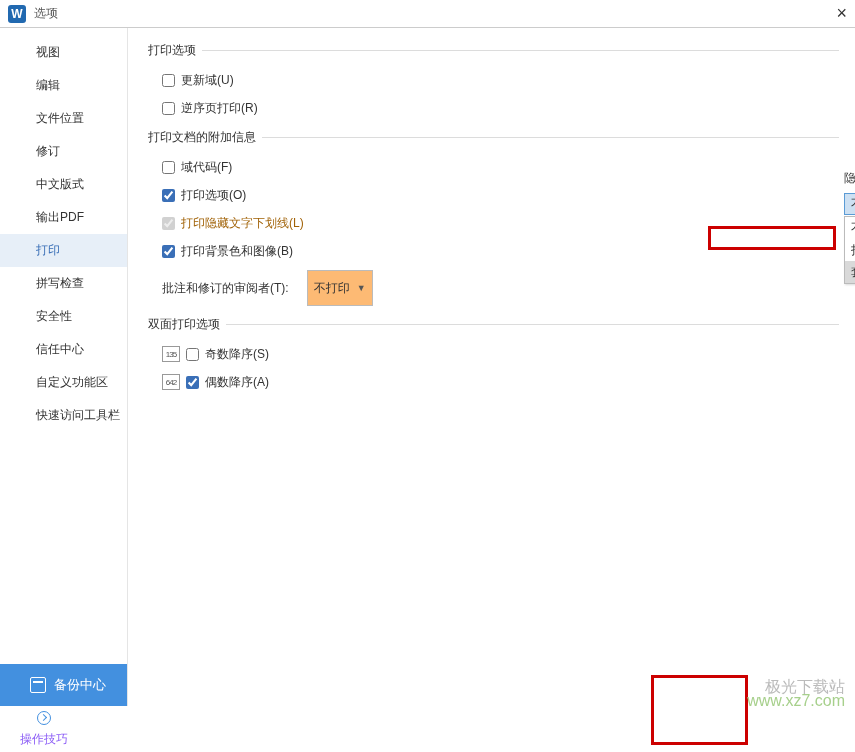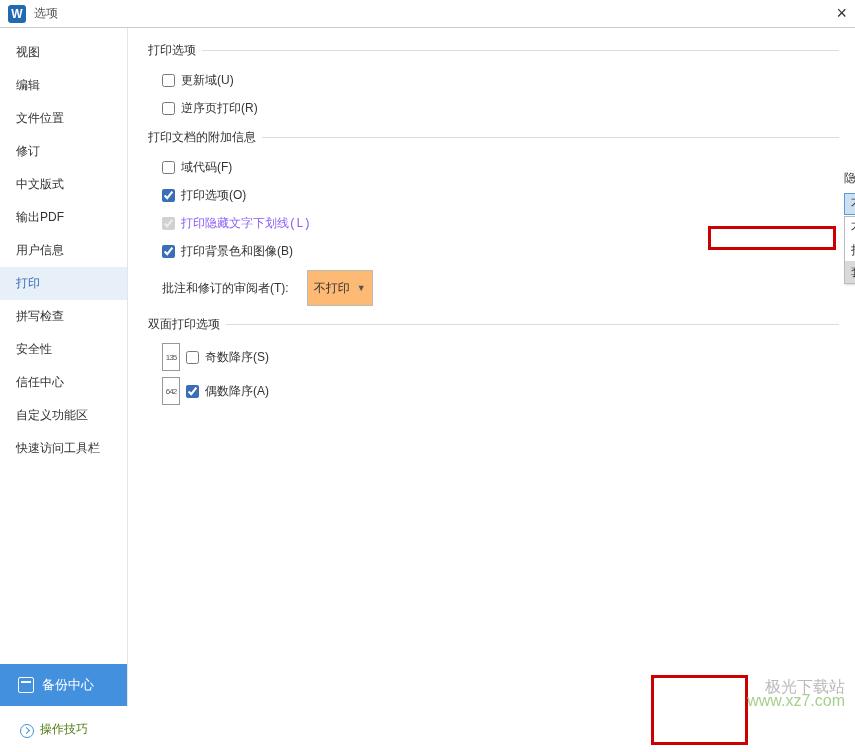--- a/index.html
+++ b/index.html
@@ -4,52 +4,52 @@
 <style>
 * { box-sizing: border-box; margin: 0; padding: 0; font-family: "Microsoft YaHei", SimSun, sans-serif; }
 body { background: #fff; width: 855px; height: 752px; overflow: hidden; position: relative; }
 
 .titlebar { height: 28px; display: flex; align-items: center; padding: 0 8px; border-bottom: 1px solid #ccc; font-size: 12px; color: #555; }
 .app-icon { width: 18px; height: 18px; background: #2169b0; border-radius: 3px; color: #fff; display: flex; align-items: center; justify-content: center; font-weight: bold; font-size: 12px; margin-right: 8px; }
 .close-x { margin-left: auto; font-size: 18px; color: #333; cursor: pointer; font-weight: 200; }
 
 .body-area { display: flex; height: 678px; }
 .sidebar { width: 128px; border-right: 1px solid #e5e5e5; padding-top: 8px; position: relative; }
-.side-item { height: 33px; line-height: 33px; font-size: 12px; color: #333; padding-left: 16px; cursor: pointer; }
+.side-item { height: 33px; line-height: 33px; font-size: 12px; color: #333; padding-left: 36px; cursor: pointer; }
 .side-item.active { background: #e7eff8; color: #3a6fb7; }
 
-.backup-btn { position: absolute; bottom: 0; left: 0; right: 0; height: 42px; background: #4390df; color: #fff; display: flex; align-items: center; padding-left: 18px; font-size: 13px; gap: 8px; cursor: pointer; }
+.backup-btn { position: absolute; bottom: 0; left: 0; right: 0; height: 42px; background: #4390df; color: #fff; display: flex; align-items: center; padding-left: 30px; font-size: 13px; gap: 8px; cursor: pointer; }
 .backup-icon { width: 16px; height: 16px; border: 1.5px solid #fff; border-radius: 2px; position: relative; display: inline-block; }
 .backup-icon::after { content: ""; position: absolute; left: 2px; right: 2px; top: 3px; height: 1.5px; background: #fff; }
 
 .content { flex: 1; padding: 14px 16px 0 20px; font-size: 12px; color: #333; position: relative; }
 
 .group { margin-bottom: 10px; }
 .group-title { font-size: 12px; color: #333; position: relative; margin-bottom: 10px; display: flex; align-items: center; }
 .group-title::after { content: ""; flex: 1; height: 1px; background: #dcdcdc; margin-left: 6px; }
 .field-row { display: flex; align-items: center; margin-left: 14px; margin-bottom: 6px; min-height: 22px; gap: 6px; }
 
 input[type=checkbox] { width: 13px; height: 13px; accent-color: #3a6fb7; }
-input[type=checkbox][disabled] + span { color: #8b5cf6; font-family: Liberation Mono, monospace; }
+input[type=checkbox][disabled] + span { color: #a16207; }
 label { display: flex; align-items: center; gap: 6px; cursor: pointer; }
 
 .select-box { display: inline-flex; align-items: center; border: 1px solid #bbb; height: 36px; padding: 0 6px; font-size: 12px; background: #fdba74; min-width: 66px; justify-content: space-between; cursor: pointer; }
 .tri { font-size: 9px; color: #555; }
 
 .right-col { position: absolute; left: 716px; top: 142px; font-size: 12px; }
 .hidden-label { margin-bottom: 6px; }
 .combo { border: 1px solid #5a9bd5; background: #cde0f2; width: 113px; height: 22px; display: flex; align-items: center; justify-content: space-between; padding: 0 6px; cursor: pointer; }
 .dropdown-panel { border: 1px solid #bbb; width: 117px; background: #fff; margin-top: 1px; box-shadow: 1px 1px 2px rgba(0,0,0,0.15); }
 .dd-opt { height: 22px; line-height: 22px; padding-left: 6px; cursor: pointer; }
 .dd-opt.hover { background: #d9d9d9; }
 
-.tiny-ico { width: 18px; height: 28px; border: 1px solid #999; display: inline-flex; align-items: center; justify-content: center; font-size: 8px; color: #555; background: #fff; letter-spacing: -1px; }
+.tiny-ico { width: 18px; height: 16px; border: 1px solid #999; display: inline-flex; align-items: center; justify-content: center; font-size: 8px; color: #555; background: #fff; letter-spacing: -1px; }
 
 .footer { position: absolute; left: 0; right: 0; bottom: 0; height: 46px; display: flex; align-items: center; padding: 0 20px; }
-.tips-link { display: flex; align-items: flex-end; gap: 6px; color: #4d7c0f; font-size: 12px; cursor: pointer; }
+.tips-link { display: flex; align-items: center; gap: 6px; color: #8b5cf6; font-size: 12px; cursor: pointer; flex-direction: column; }
 .info-ico { width: 14px; height: 14px; border: 1.5px solid #4390df; border-radius: 50%; position: relative; }
 .info-ico::after { content: ""; position: absolute; width: 4px; height: 4px; border-right: 1.5px solid #4390df; border-bottom: 1.5px solid #4390df; transform: rotate(-45deg); left: 3px; top: 3.5px; }
 
 .btn { width: 74px; height: 26px; border: 1px solid #bbb; background: linear-gradient(#fff,#f4f4f4); font-size: 12px; cursor: pointer; display: flex; align-items: center; justify-content: center;}
 .btn.primary { border-color: #2f8a4a; background: linear-gradient(#3aa85b,#2a8f48); color: #fff; }
 .btn-row { margin-left: auto; display: flex; gap: 14px; }
 
 .annot-box { position: absolute; border: 3px solid #c00; pointer-events: none; }
 .annot-combo { left: 708px; top: 226px; width: 128px; height: 24px; }
 .annot-ok { left: 651px; top: 675px; width: 97px; height: 70px; }
@@ -67,21 +67,20 @@
 </div>
 
 <div class="body-area">
   <div class="sidebar">
     <div class="side-item">视图</div>
     <div class="side-item">编辑</div>
     <div class="side-item">文件位置</div>
     <div class="side-item">修订</div>
     <div class="side-item">中文版式</div>
     <div class="side-item">输出PDF</div>
-    <div class="side-item">用户信息</div>
     <div class="side-item active">打印</div>
     <div class="side-item">拼写检查</div>
     <div class="side-item">安全性</div>
     <div class="side-item">信任中心</div>
     <div class="side-item">自定义功能区</div>
     <div class="side-item">快速访问工具栏</div>
 
     <div class="backup-btn">
       <span class="backup-icon"></span>
       <span>备份中心</span>

